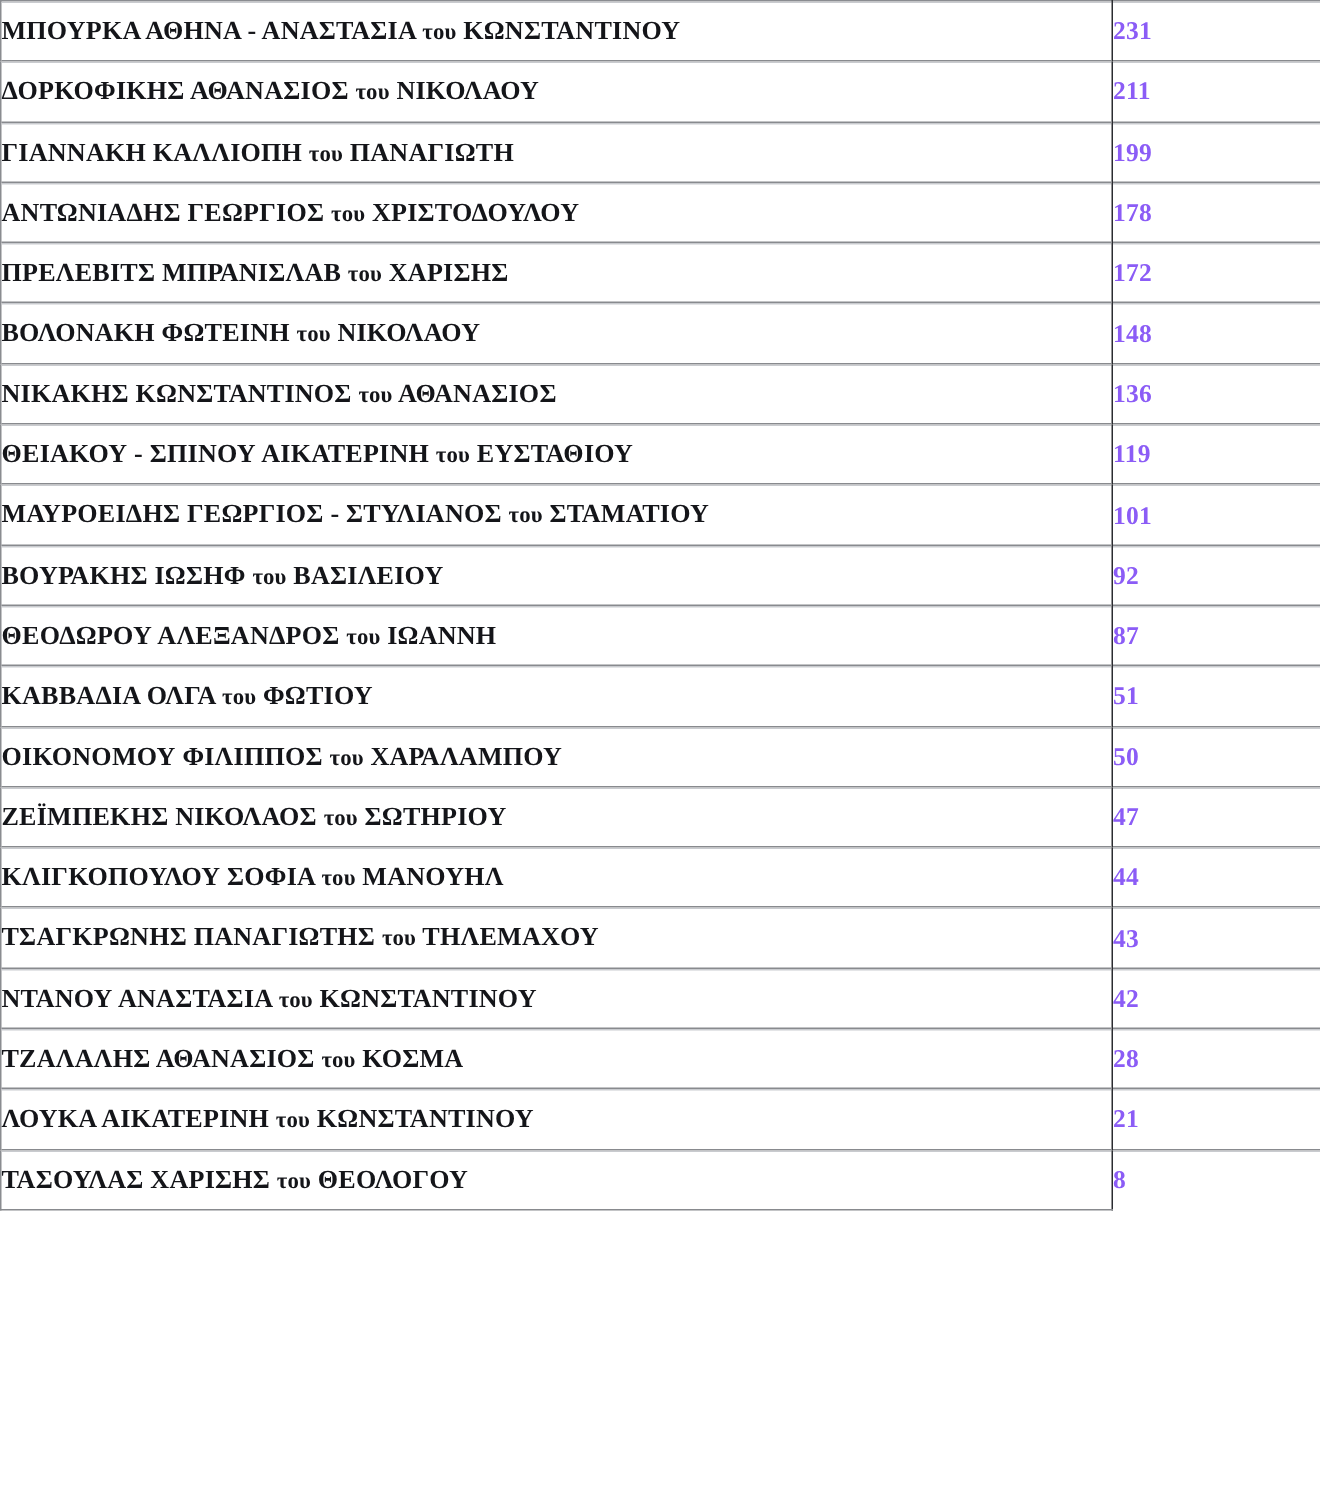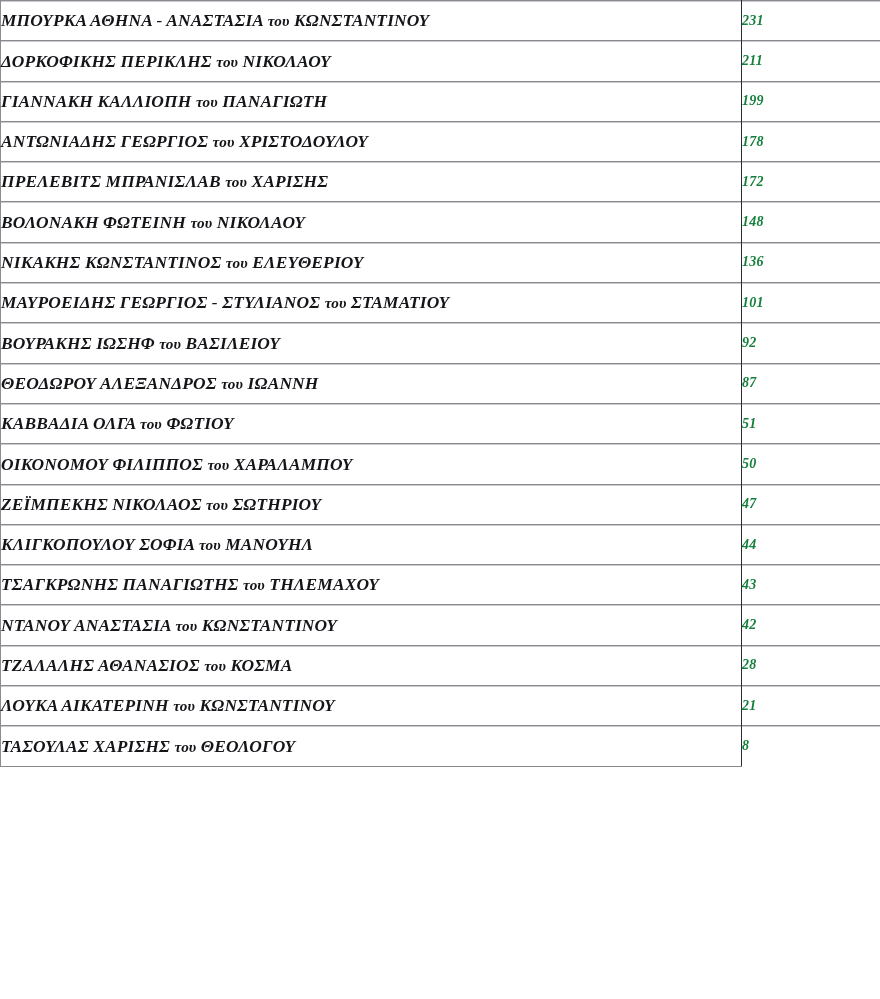--- a/index.html
+++ b/index.html
@@ -17,21 +17,20 @@
   }
 
   #results-table {
     width: 880px;
     border-collapse: collapse;
     table-layout: fixed;
   }
 
   #results-table tr {
     height: 40.3px;
-    font-style: italic;
   }
 
   #results-table td {
     padding: 0;
     vertical-align: middle;
     border-top: 1.5px solid #888a8e;
     box-shadow: inset 0 1px 0 #c9cbcf;
   }
 
   
@@ -78,43 +77,43 @@
 
   .patronymic-connector {
     font-size: 15.2px;
     font-weight: bold;
     text-transform: lowercase;
     letter-spacing: 0.1px;
   }
 
   .votes-text {
     display: block;
-    font-size: 14px;
+    font-size: 17px;
     font-weight: bold;
     line-height: 1;
-    color: #15803d;
+    color: #8b5cf6;
     letter-spacing: 0.2px;
   }
 </style>
 </head>
 <body>
 
 <table id="results-table">
   <tbody>
       <tr>
         <td class="name-cell">
           <span class="name-text"><span>ΜΠΟΥΡΚΑ ΑΘΗΝΑ - ΑΝΑΣΤΑΣΙΑ</span> <span class="patronymic-connector">του</span> <span>ΚΩΝΣΤΑΝΤΙΝΟΥ</span></span>
         </td>
         <td class="votes-cell">
           <span class="votes-text">231</span>
         </td>
       </tr>
       <tr>
         <td class="name-cell">
-          <span class="name-text"><span>ΔΟΡΚΟΦΙΚΗΣ ΠΕΡΙΚΛΗΣ</span> <span class="patronymic-connector">του</span> <span>ΝΙΚΟΛΑΟΥ</span></span>
+          <span class="name-text"><span>ΔΟΡΚΟΦΙΚΗΣ ΑΘΑΝΑΣΙΟΣ</span> <span class="patronymic-connector">του</span> <span>ΝΙΚΟΛΑΟΥ</span></span>
         </td>
         <td class="votes-cell">
           <span class="votes-text">211</span>
         </td>
       </tr>
       <tr>
         <td class="name-cell">
           <span class="name-text"><span>ΓΙΑΝΝΑΚΗ ΚΑΛΛΙΟΠΗ</span> <span class="patronymic-connector">του</span> <span>ΠΑΝΑΓΙΩΤΗ</span></span>
         </td>
         <td class="votes-cell">
@@ -140,24 +139,32 @@
       <tr>
         <td class="name-cell">
           <span class="name-text"><span>ΒΟΛΟΝΑΚΗ ΦΩΤΕΙΝΗ</span> <span class="patronymic-connector">του</span> <span>ΝΙΚΟΛΑΟΥ</span></span>
         </td>
         <td class="votes-cell">
           <span class="votes-text">148</span>
         </td>
       </tr>
       <tr>
         <td class="name-cell">
-          <span class="name-text"><span>ΝΙΚΑΚΗΣ ΚΩΝΣΤΑΝΤΙΝΟΣ</span> <span class="patronymic-connector">του</span> <span>ΕΛΕΥΘΕΡΙΟΥ</span></span>
+          <span class="name-text"><span>ΝΙΚΑΚΗΣ ΚΩΝΣΤΑΝΤΙΝΟΣ</span> <span class="patronymic-connector">του</span> <span>ΑΘΑΝΑΣΙΟΣ</span></span>
         </td>
         <td class="votes-cell">
           <span class="votes-text">136</span>
+        </td>
+      </tr>
+      <tr>
+        <td class="name-cell">
+          <span class="name-text"><span>ΘΕΙΑΚΟΥ - ΣΠΙΝΟΥ ΑΙΚΑΤΕΡΙΝΗ</span> <span class="patronymic-connector">του</span> <span>ΕΥΣΤΑΘΙΟΥ</span></span>
+        </td>
+        <td class="votes-cell">
+          <span class="votes-text">119</span>
         </td>
       </tr>
       <tr>
         <td class="name-cell">
           <span class="name-text"><span>ΜΑΥΡΟΕΙΔΗΣ ΓΕΩΡΓΙΟΣ - ΣΤΥΛΙΑΝΟΣ</span> <span class="patronymic-connector">του</span> <span>ΣΤΑΜΑΤΙΟΥ</span></span>
         </td>
         <td class="votes-cell">
           <span class="votes-text">101</span>
         </td>
       </tr>

